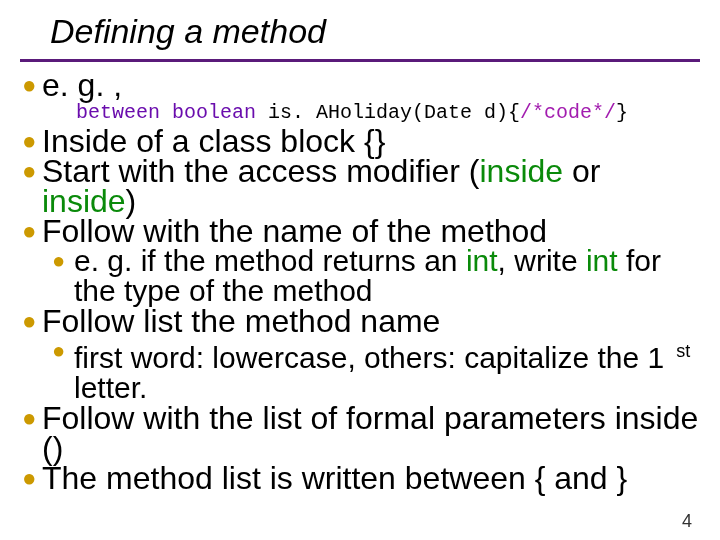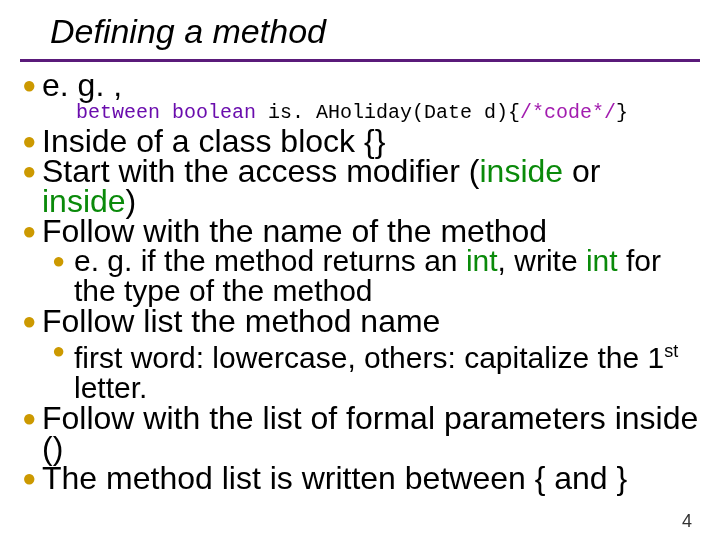--- a/index.html
+++ b/index.html
@@ -62,21 +62,21 @@
     width: 22px;
     flex: 0 0 22px;
     text-align: left;
   }
   .txt2 {
     font-size: 30px;
     line-height: 30px;
     flex: 1;
   }
   .hl { color: #0a8a0a; }
-  sup { font-size: 0.6em; vertical-align: super; }
+  sup { font-size: 0.6em; vertical-align: super; margin-left: 12px; }
   .pagenum {
     position: absolute;
     bottom: 8px;
     right: 28px;
     font-size: 18px;
     color: #333;
   }
 </style>
 </head>
 <body>

